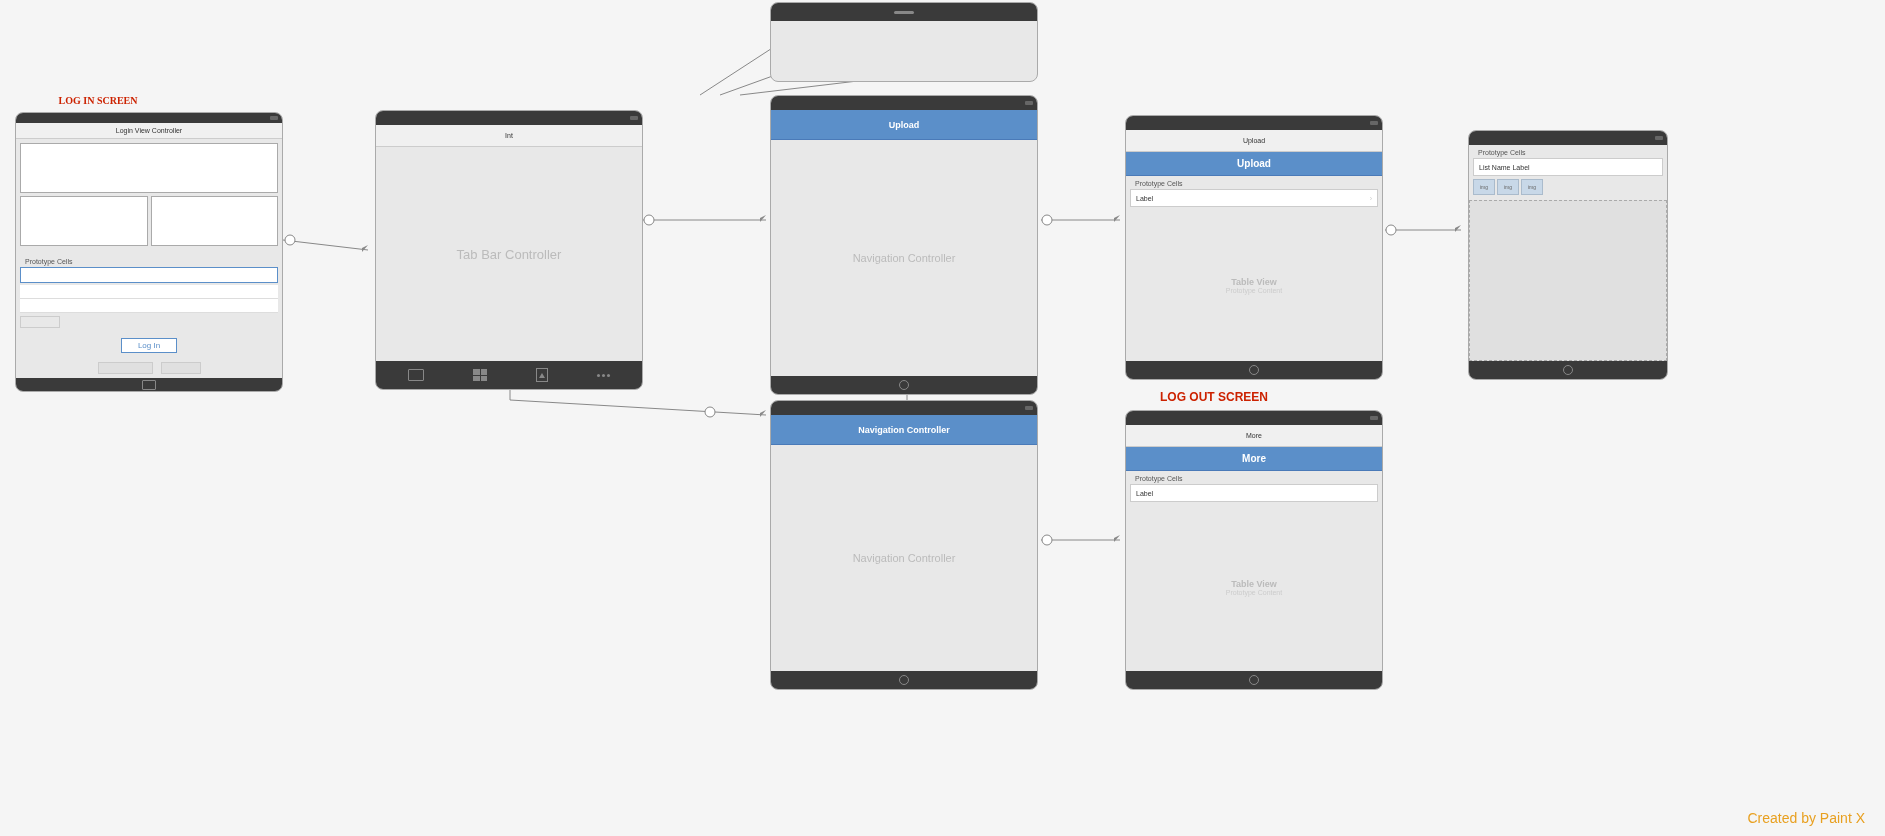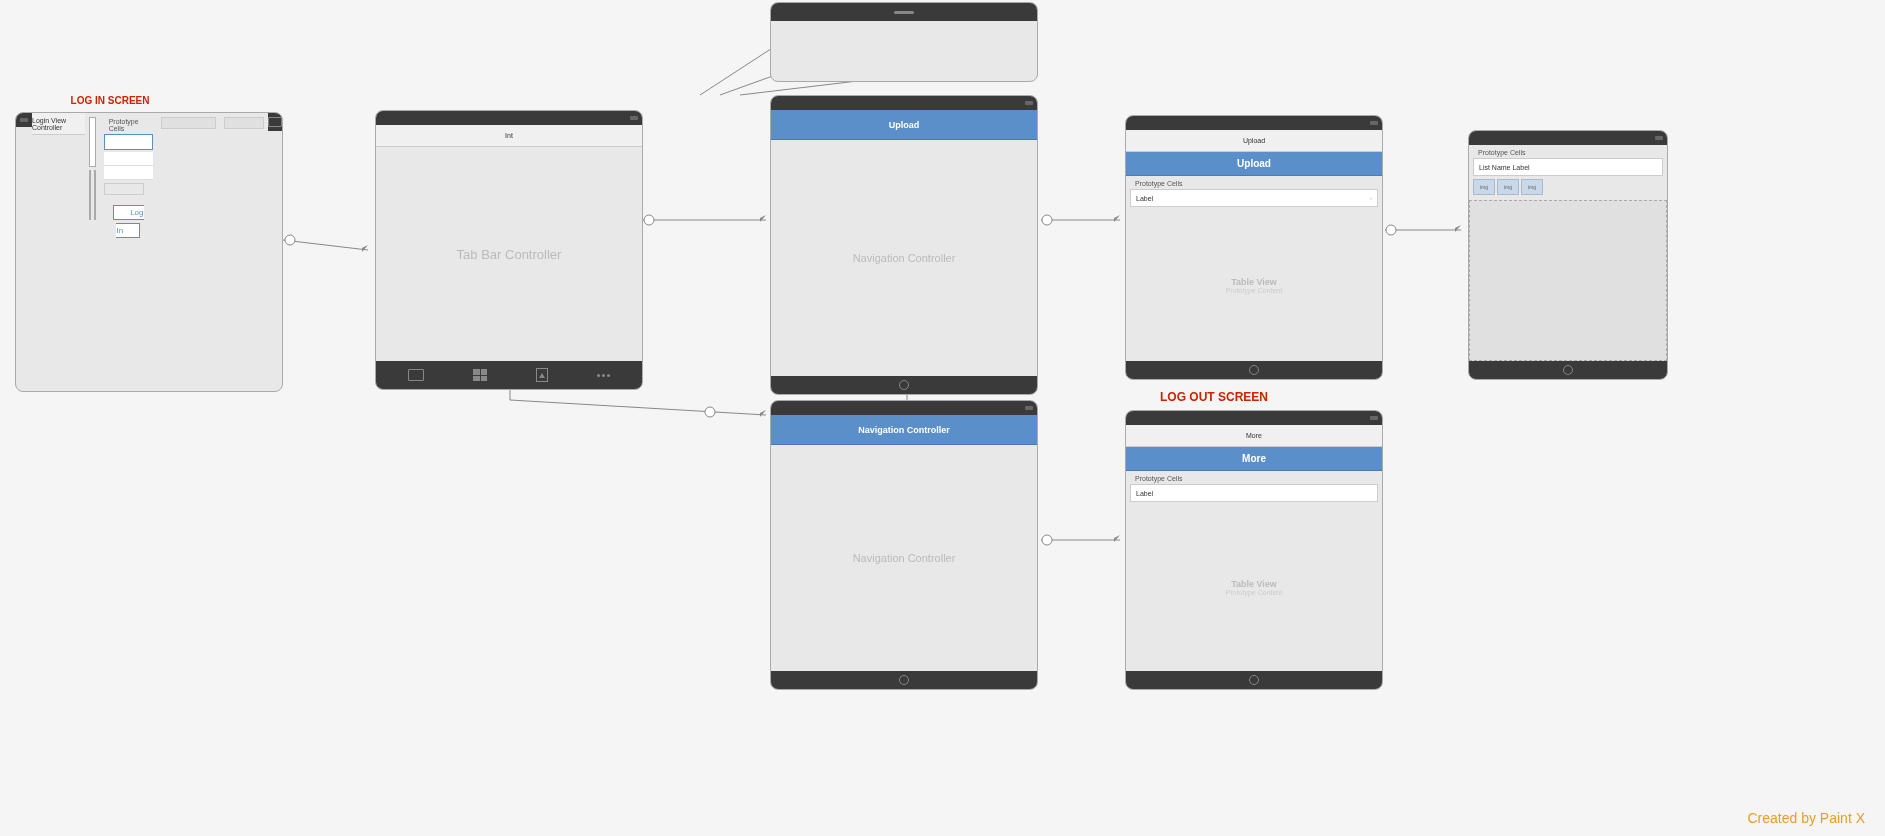--- a/index.html
+++ b/index.html
@@ -204,25 +204,25 @@
     <polygon points="1120,535 1114,538 1114,542" fill="#888"></polygon>
 
     <line x1="700" y1="95" x2="800" y2="30" stroke="#888" stroke-width="1"></line>
     <line x1="720" y1="95" x2="900" y2="30" stroke="#888" stroke-width="1"></line>
     <line x1="740" y1="95" x2="950" y2="70" stroke="#888" stroke-width="1"></line>
 
     <line x1="907" y1="395" x2="907" y2="408" stroke="#888" stroke-width="1"></line>
     <polygon points="907,412 903,404 911,404" fill="#888"></polygon>
   </svg>
 
-  <div class="screen-label" style="left:60px;top:95px;width:100px;">
+  <div class="screen-label" style="left:48px;top:95px;width:100px;font-family:Liberation Serif, serif;">
     <span style="color:#cc2200;font-size:10px;font-weight:bold;">LOG IN SCREEN</span>
   </div>
 
-  <div class="device" style="left:15px;top:112px;width:268px;height:280px;display:flex;flex-direction:row;">
+  <div class="device" style="left:15px;top:112px;width:268px;height:280px;display:flex;flex-direction:column;">
     <div class="device-header">
       <div class="device-header-dot"></div>
     </div>
     <div class="nav-bar-light">
       <span>Login View Controller</span>
     </div>
 
     <div style="padding:4px;background:#e8e8e8;">
       <div style="border:1px solid #aaa;background:white;height:50px;margin-bottom:3px;"></div>
       <div style="display:flex;gap:3px;margin-bottom:3px;">

